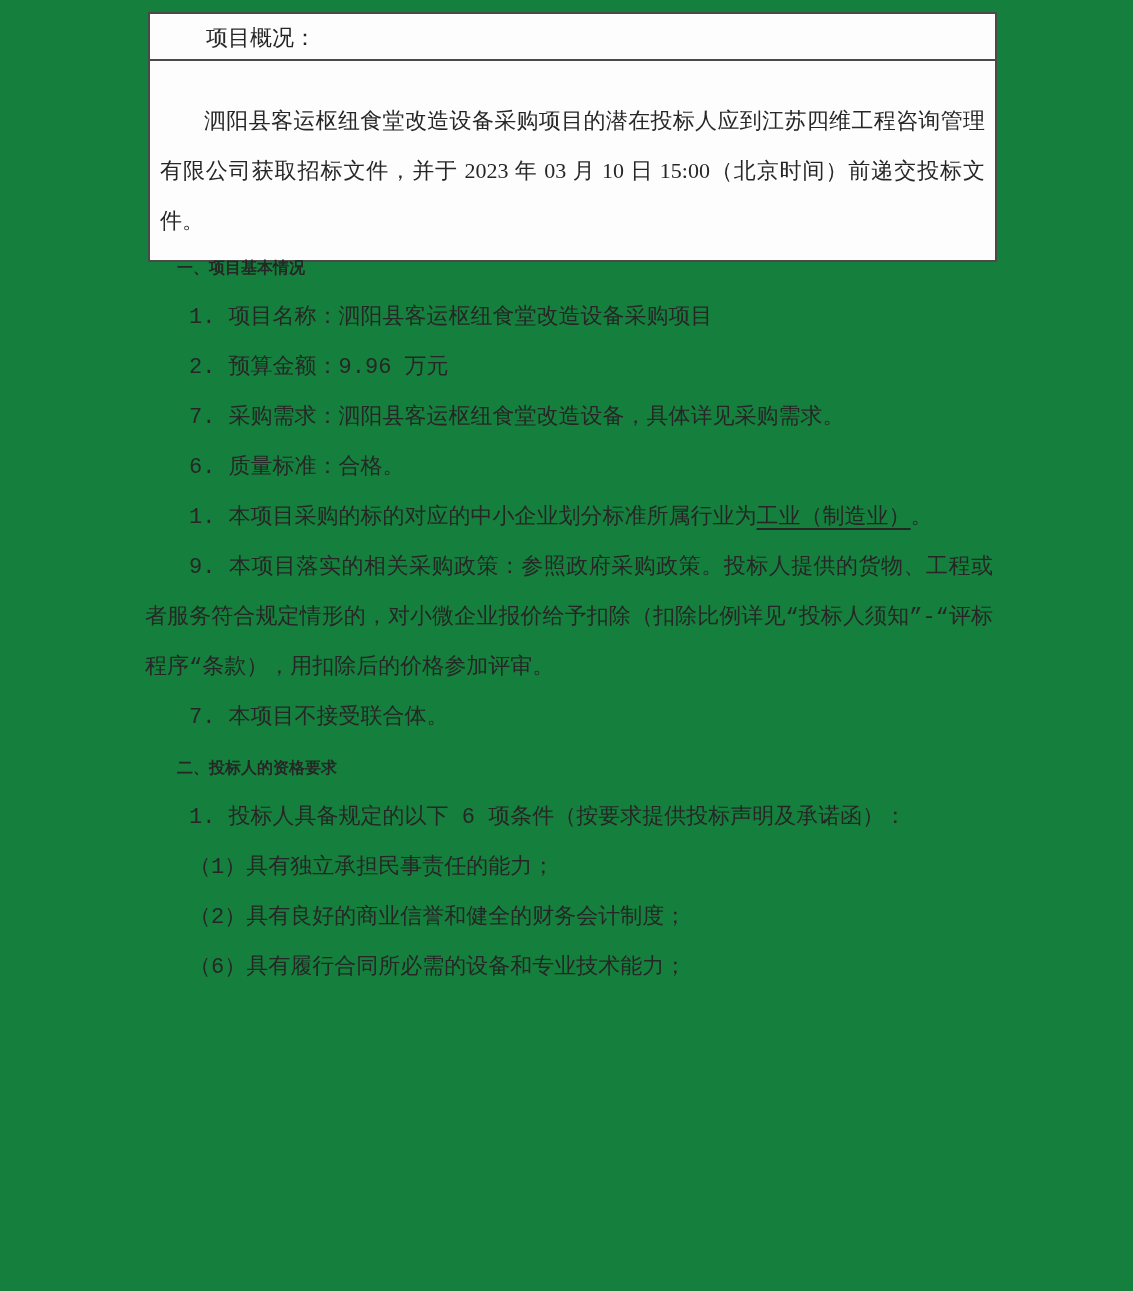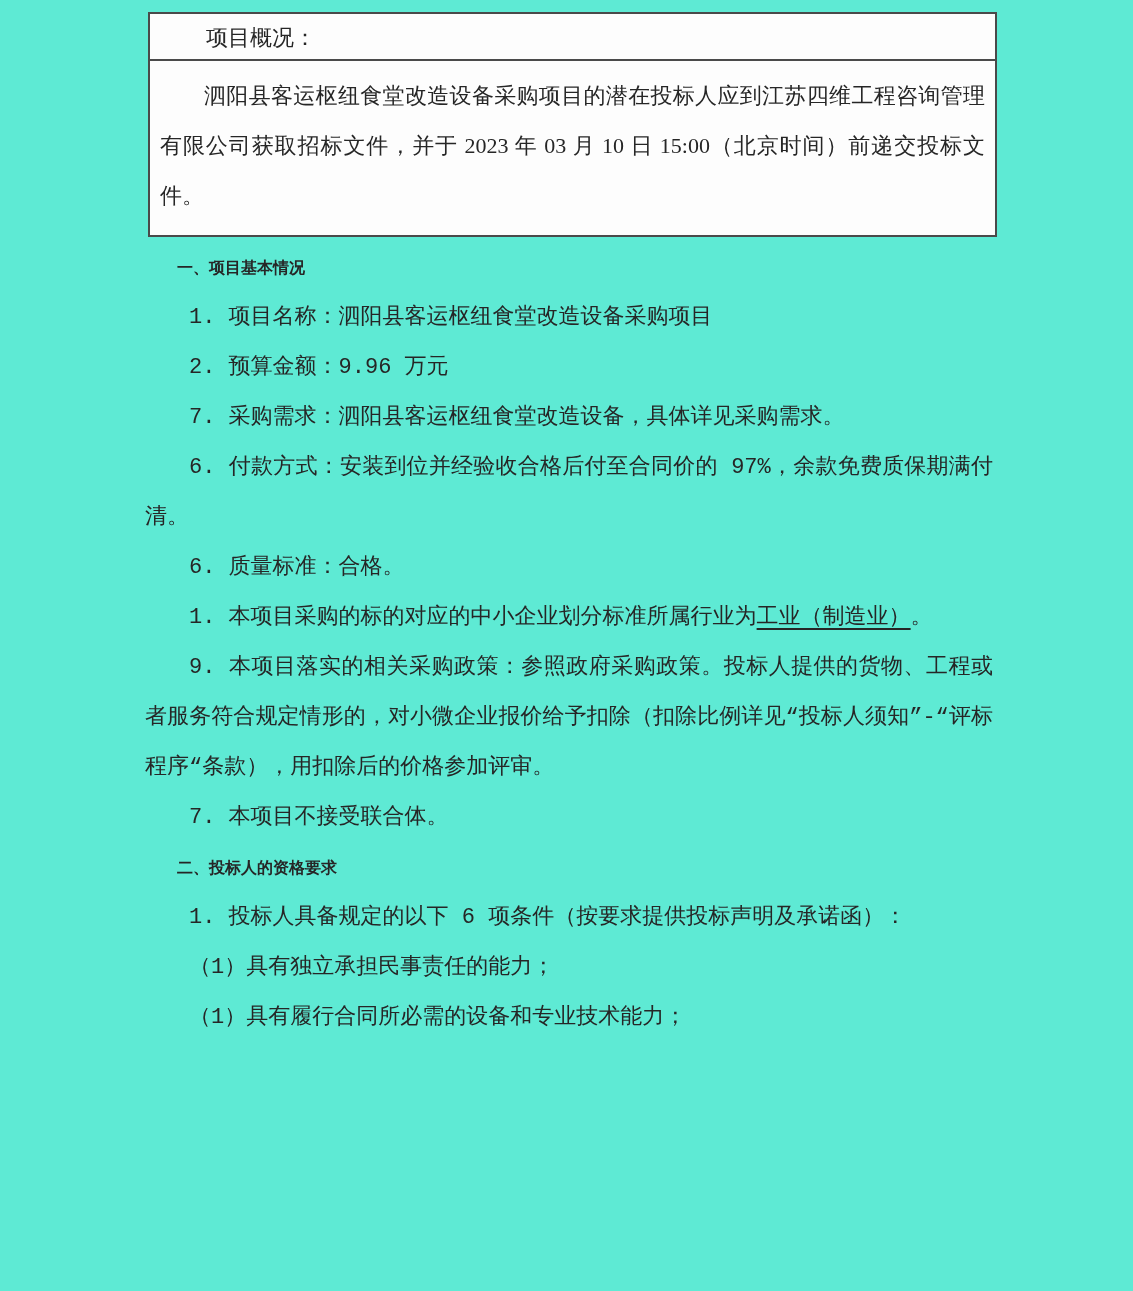--- a/index.html
+++ b/index.html
@@ -11,21 +11,21 @@
     height: 1291px;
     background: #fdfdfd;
     color: #262626;
     font-family: "Liberation Serif", "DejaVu Serif", serif;
   }
   .page {
     position: relative;
     width: 1133px;
     height: 1291px;
     overflow: hidden;
-    background: #5eead4;
+    background: #15803d;
   }
   
   .overview-box {
     position: absolute;
     left: 148px;
     top: 12px;
     width: 849px;
     box-sizing: border-box;
     border: 2px solid #4a4a4a;
     background: #fdfdfd;
@@ -37,20 +37,21 @@
     line-height: 30px;
     padding: 9px 10px 6px 10px;
     text-indent: 46px;
   }
   .overview-body {
     font-size: 22px;
     line-height: 50px;
     padding: 10px 10px 14px 10px;
     text-indent: 2em;
     text-align: justify;
+    margin-top: 25px;
   }
   
   .content {
     position: absolute;
     left: 145px;
     top: 243px;
     width: 848px;
     font-size: 22px;
     line-height: 50px;
   }
@@ -88,35 +89,35 @@
     <p class="heading">一、项目基本情况</p>
 
     <p class="para">1. 项目名称：泗阳县客运枢纽食堂改造设备采购项目</p>
 
     <p class="para">2. 预算金额：9.96 万元</p>
 
 
     <p class="para">7. 采购需求：泗阳县客运枢纽食堂改造设备，具体详见采购需求。</p>
 
 
-    <p class="para">6. 付款方式：安装到位并经验收合格后付至合同价的 97%，余款免费质保期满付清。</p>
 
     <p class="para">6. 质量标准：合格。</p>
 
 
     <p class="para"><span>1. 本项目采购的标的对应的中小企业划分标准所属行业为</span><span class="u-seg">工业（制造业）</span><span>。</span></p>
 
     <p class="para">9. 本项目落实的相关采购政策：参照政府采购政策。投标人提供的货物、工程或者服务符合规定情形的，对小微企业报价给予扣除（扣除比例详见“投标人须知”-“评标程序“条款），用扣除后的价格参加评审。</p>
 
     <p class="para">7. 本项目不接受联合体。</p>
 
     <p class="heading">二、投标人的资格要求</p>
 
     <p class="para">1. 投标人具备规定的以下 6 项条件（按要求提供投标声明及承诺函）：</p>
 
     <p class="para">（1）具有独立承担民事责任的能力；</p>
 
+    <p class="para">（2）具有良好的商业信誉和健全的财务会计制度；</p>
 
-    <p class="para">（1）具有履行合同所必需的设备和专业技术能力；</p>
+    <p class="para">（6）具有履行合同所必需的设备和专业技术能力；</p>
 
   </div>
 
 </div>
 
 </body></html>

